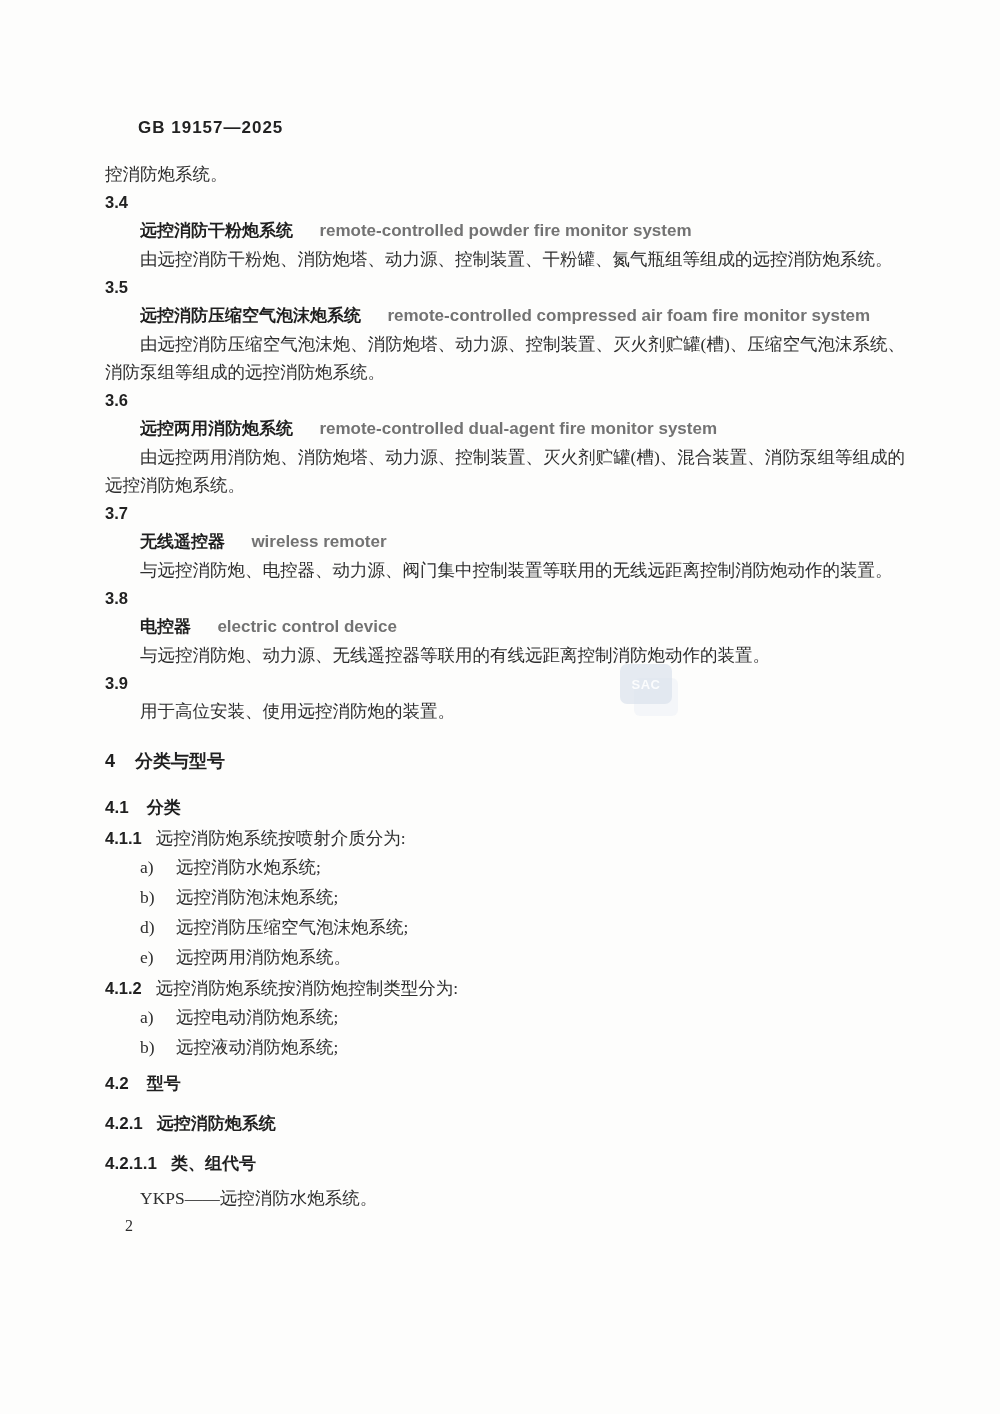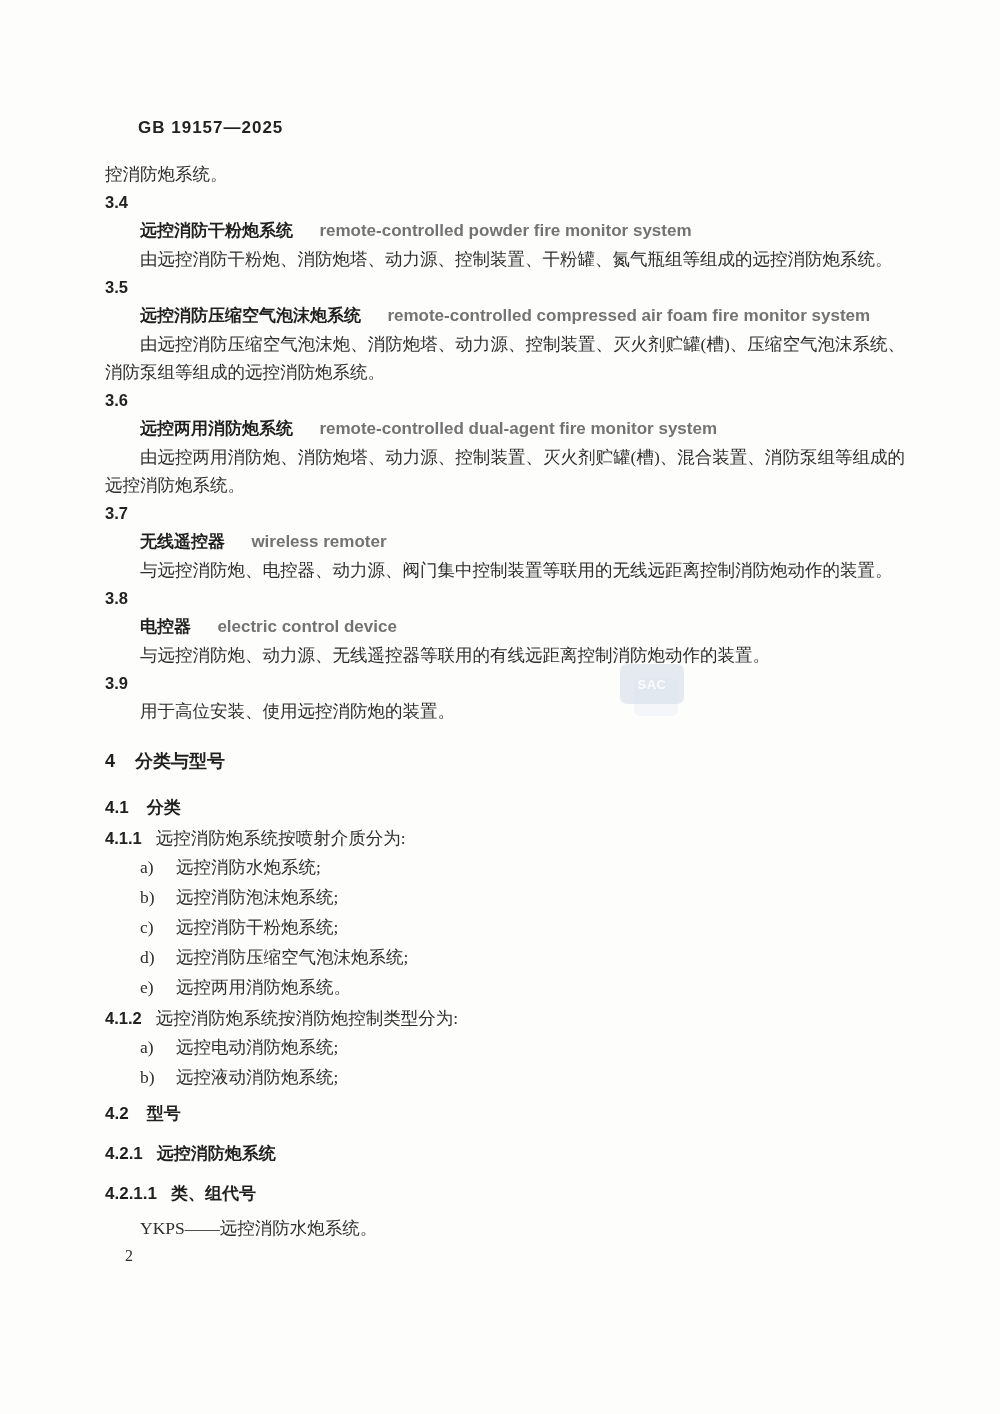--- a/index.html
+++ b/index.html
@@ -65,21 +65,21 @@
   .bold-clause {
     font-family:"Liberation Sans","DejaVu Sans",sans-serif;
     font-weight:bold; font-size:17px; line-height:28px; color:#1f1f1f;
     margin-top:12px;
   }
   .bold-clause .sec-num { margin-right:14px; }
   .code-line { line-height:28px; margin-top:6px; padding-left:35px; }
   .page-number { line-height:28px; margin-top:0; padding-left:20px; font-size:16px; }
   .watermark {
     position:absolute; left:620px; top:664px;
-    width:64px; height:40px;
+    width:52px; height:40px;
     background:#dde4ee; opacity:0.75;
     border-radius:7px;
     display:flex; align-items:center; justify-content:center;
     font-family:"Liberation Sans","DejaVu Sans",sans-serif;
     font-weight:bold; font-size:13px; color:rgba(255,255,255,0.95);
     letter-spacing:0.5px;
   }
   .watermark-shadow {
     position:absolute; left:634px; top:678px;
     width:44px; height:38px;
@@ -162,23 +162,20 @@
   </div>
 
   <div class="list">
     <div class="li">
       <span class="li-label">a)</span><span>远控消防水炮系统;</span>
     </div>
     <div class="li">
       <span class="li-label">b)</span><span>远控消防泡沫炮系统;</span>
     </div>
     <div class="li">
-      <span class="li-label">c)</span><span>远控消防干粉炮系统;</span>
-    </div>
-    <div class="li">
       <span class="li-label">d)</span><span>远控消防压缩空气泡沫炮系统;</span>
     </div>
     <div class="li">
       <span class="li-label">e)</span><span>远控两用消防炮系统。</span>
     </div>
   </div>
 
   <div class="clause-line" style="margin-top:2px;">
     <span class="sec-num">4.1.2</span><span>远控消防炮系统按消防炮控制类型分为:</span>
   </div>

